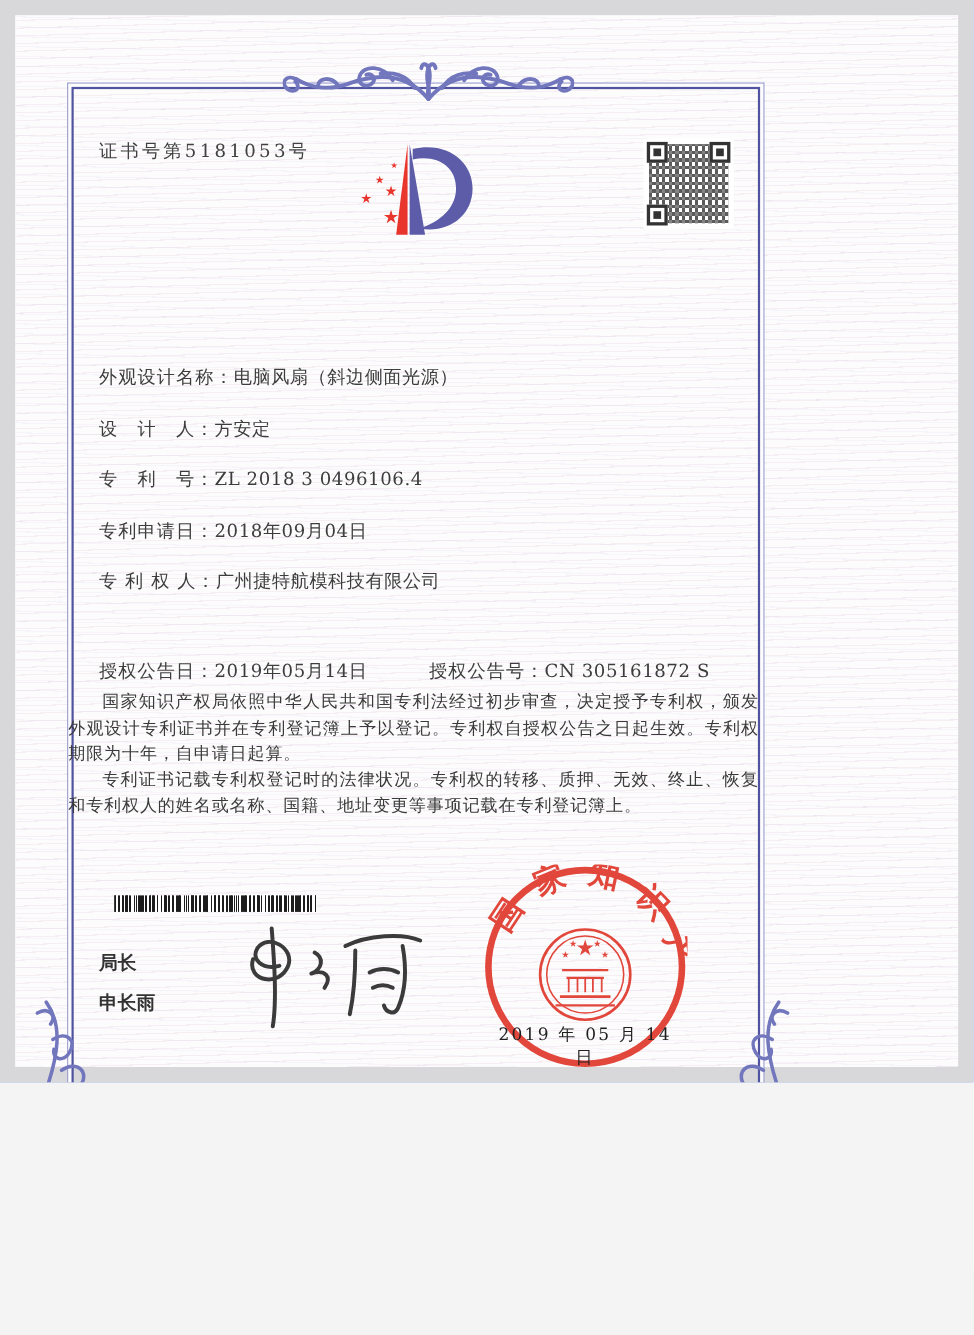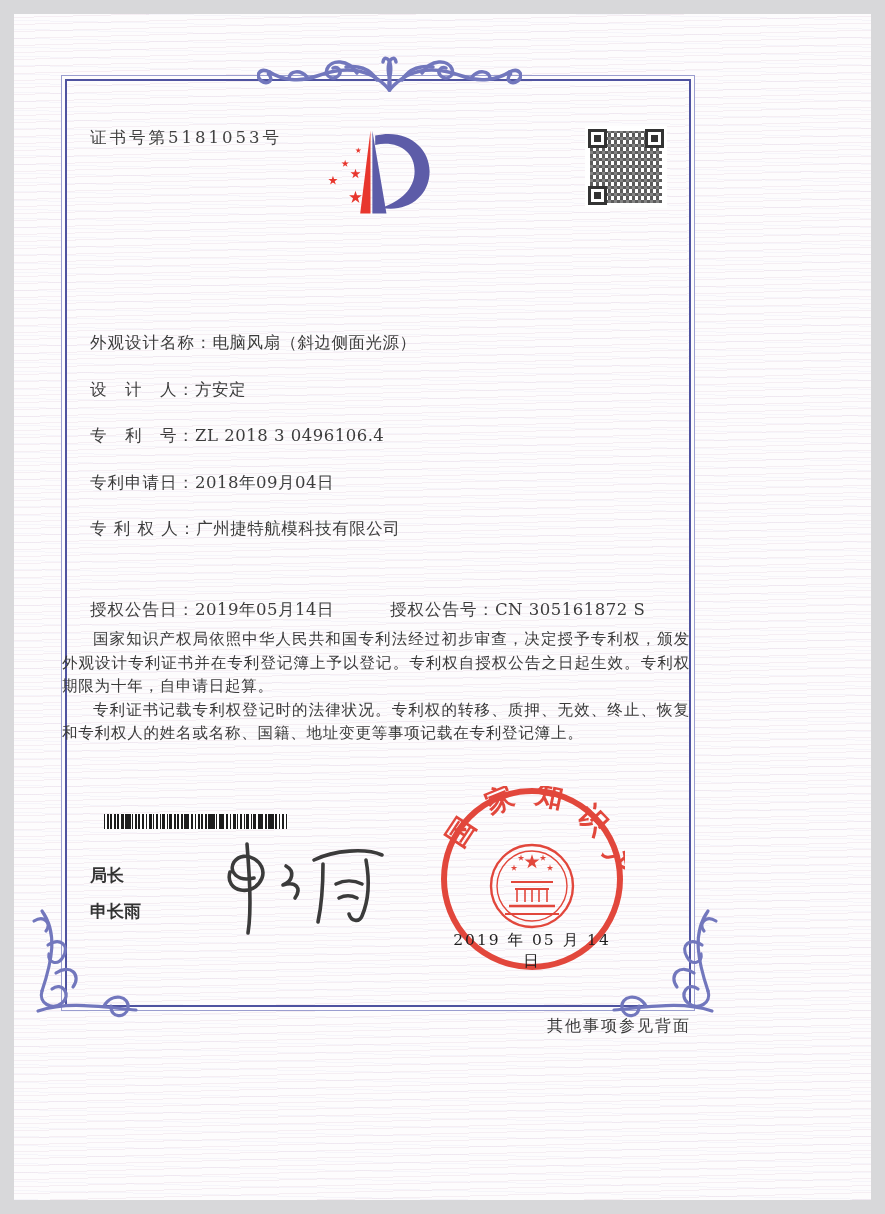--- a/index.html
+++ b/index.html
@@ -1,17 +1,17 @@
 <!DOCTYPE html>
 <html><head>
 <meta charset="utf-8">
 <style>
   html,body{margin:0;padding:0;background:#f4f4f5;}
   *{box-sizing:border-box;}
-  .scene{position:relative;width:885px;height:1214px;margin:0 auto;background:#1d4ed8;
+  .scene{position:relative;width:885px;height:984px;margin:0 auto;background:#1d4ed8;
          font-family:"DejaVu Serif","Liberation Serif",serif;color:#3c3c3c;overflow:hidden;}
 
   
   .frame-outer{position:absolute;inset:0;
     border-style:solid;border-width:36px 38px 46px 38px;
     border-color:#ececee #e2e2e4 #e9e9eb #dedee0;}
   .frame-white{position:absolute;inset:0;border:30px solid #ffffff;}
   .frame-gray{position:absolute;inset:0;border:14px solid #d8d8da;}
 
   
@@ -39,21 +39,21 @@
   .finder::after{content:"";position:absolute;left:3px;top:3px;width:7px;height:7px;background:#333;}
   .finder.tl{left:3px;top:3px}.finder.tr{right:3px;top:3px}.finder.bl{left:3px;bottom:3px}
 
   .title{position:absolute;left:51px;top:219px;width:626px;margin:0;text-align:center;
     font-size:38px;font-weight:bold;letter-spacing:9px;color:#3f3f3f;}
 
   .row{position:absolute;left:76px;white-space:nowrap;font-size:16.5px;color:#3d3d3d;letter-spacing:.5px;}
   .row .lbl{letter-spacing:1px;}
   .pair-first{display:inline-block;width:300px;}
 
-  .paragraphs{position:absolute;left:48px;top:614px;width:628px;}
+  .paragraphs{position:absolute;left:48px;top:614px;width:628px;font-family:Liberation Mono, monospace;}
   .paragraphs p{margin:0;text-indent:2em;font-size:15.5px;line-height:23.5px;
     letter-spacing:.8px;color:#3a3a3a;text-align:justify;}
 
   .barcode{position:absolute;left:90px;top:800px;width:184px;height:15px;background:#fff;
     background-image:
       repeating-linear-gradient(90deg,#1c1c1c 0 1.5px,transparent 1.5px 3.5px),
       repeating-linear-gradient(90deg,#1c1c1c 0 1px,transparent 1px 6.5px),
       repeating-linear-gradient(90deg,transparent 0 10px,#1c1c1c 10px 12px);}
 
   .signer-title{position:absolute;left:76px;top:850px;font-size:17px;font-weight:bold;

